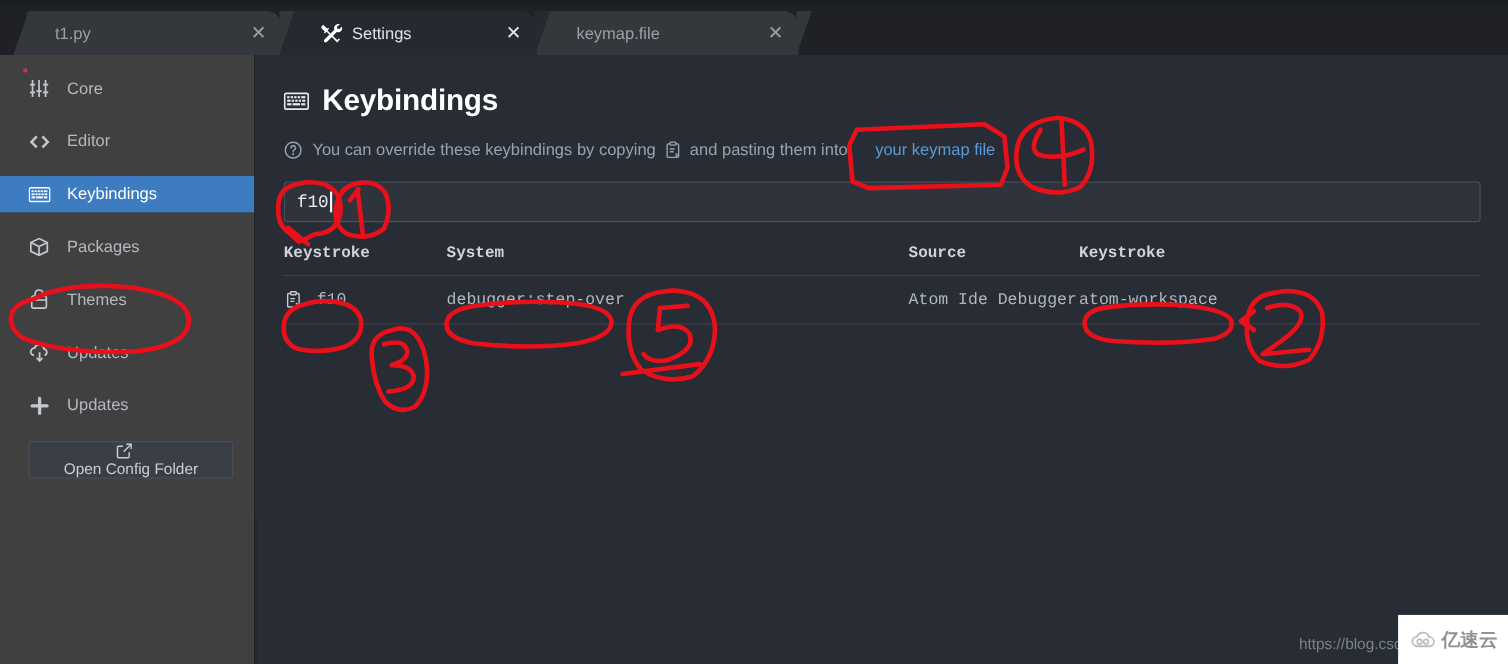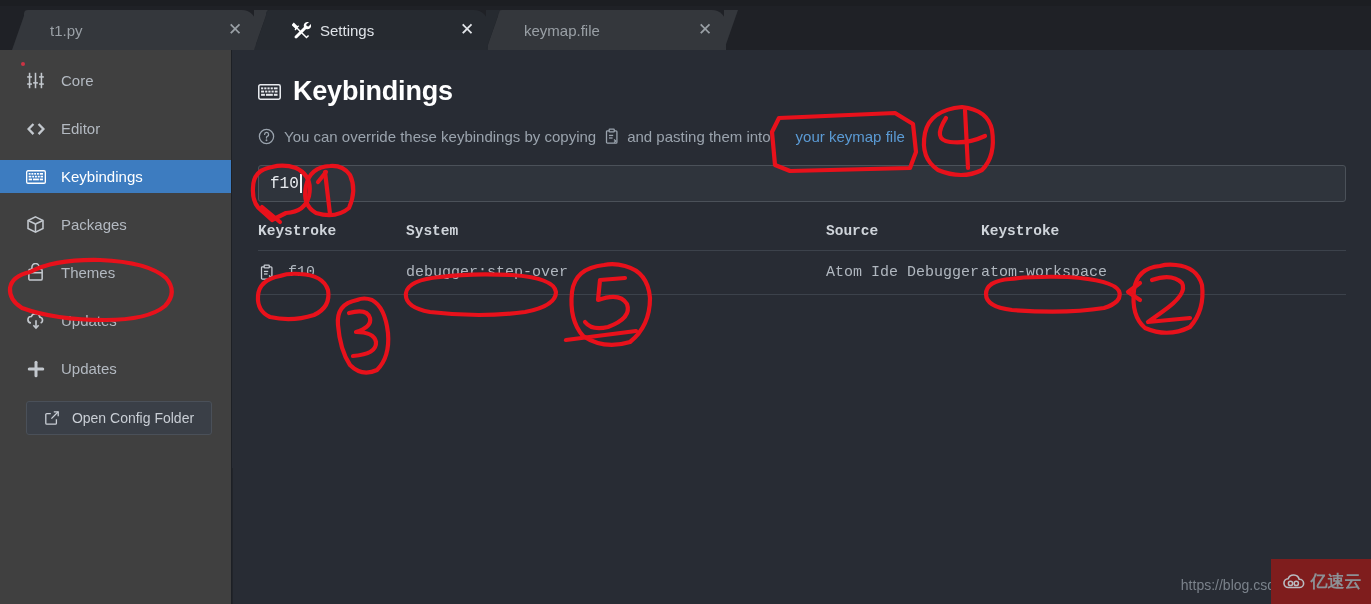--- a/index.html
+++ b/index.html
@@ -92,21 +92,21 @@
     color: #c3c8ce;
   }
   .nav-item.selected { background: #3d7cc0; color: #ffffff; }
   .nav-item.selected .nav-icon { color: #ffffff; }
 
   .config-btn {
     margin: 16px 0 0 26px; width: 186px; height: 34px;
     background: #3a3f47; border: 1px solid #4a5059; border-radius: 3px;
     color: #c9ced5; font-size: 14px;
     display: flex; align-items: center; justify-content: center;
-    cursor: pointer; user-select: none;
+    cursor: pointer; user-select: none; flex-direction: column;
   }
   .config-btn .nav-icon { width: 20px; margin-right: 8px; display:flex; align-items:center; }
 
   .red-dot { position: absolute; left: 21px; top: 12px; width: 4px; height: 4px;
              background: #c34; border-radius: 50%; }
 
   
   .main {
     position: absolute; top: 50px; left: 233px; width: 1138px; height: 554px;
     background: #282c34;
@@ -158,21 +158,21 @@
   .keystroke-cell .copy-icon { margin-right: 13px; display: flex; align-items: center; color:#c7ccd3; }
 
   
   .wm-url {
     position: absolute; right: 96px; bottom: 11px;
     color: #7b828b; font-size: 14px; white-space: nowrap;
     font-family: "Liberation Sans", sans-serif;
   }
   .wm-badge {
     position: absolute; right: 0; bottom: 0;
-    width: 100px; height: 45px; background: #7f1d1d;
+    width: 100px; height: 45px; background: #ffffff;
     display: flex; align-items: center; justify-content: center; gap: 4px;
   }
   .wm-badge .wm-logo { color: #b9bdc2; display:flex; align-items:center; }
   .wm-badge .wm-text { color: #8c9196; font-size: 17px; font-weight: 600;
                        font-family: "DejaVu Sans", sans-serif; }
 
   
   .annot {
     position: absolute; top: 0; left: 0; width: 1371px; height: 604px;
     pointer-events: none; z-index: 50;

